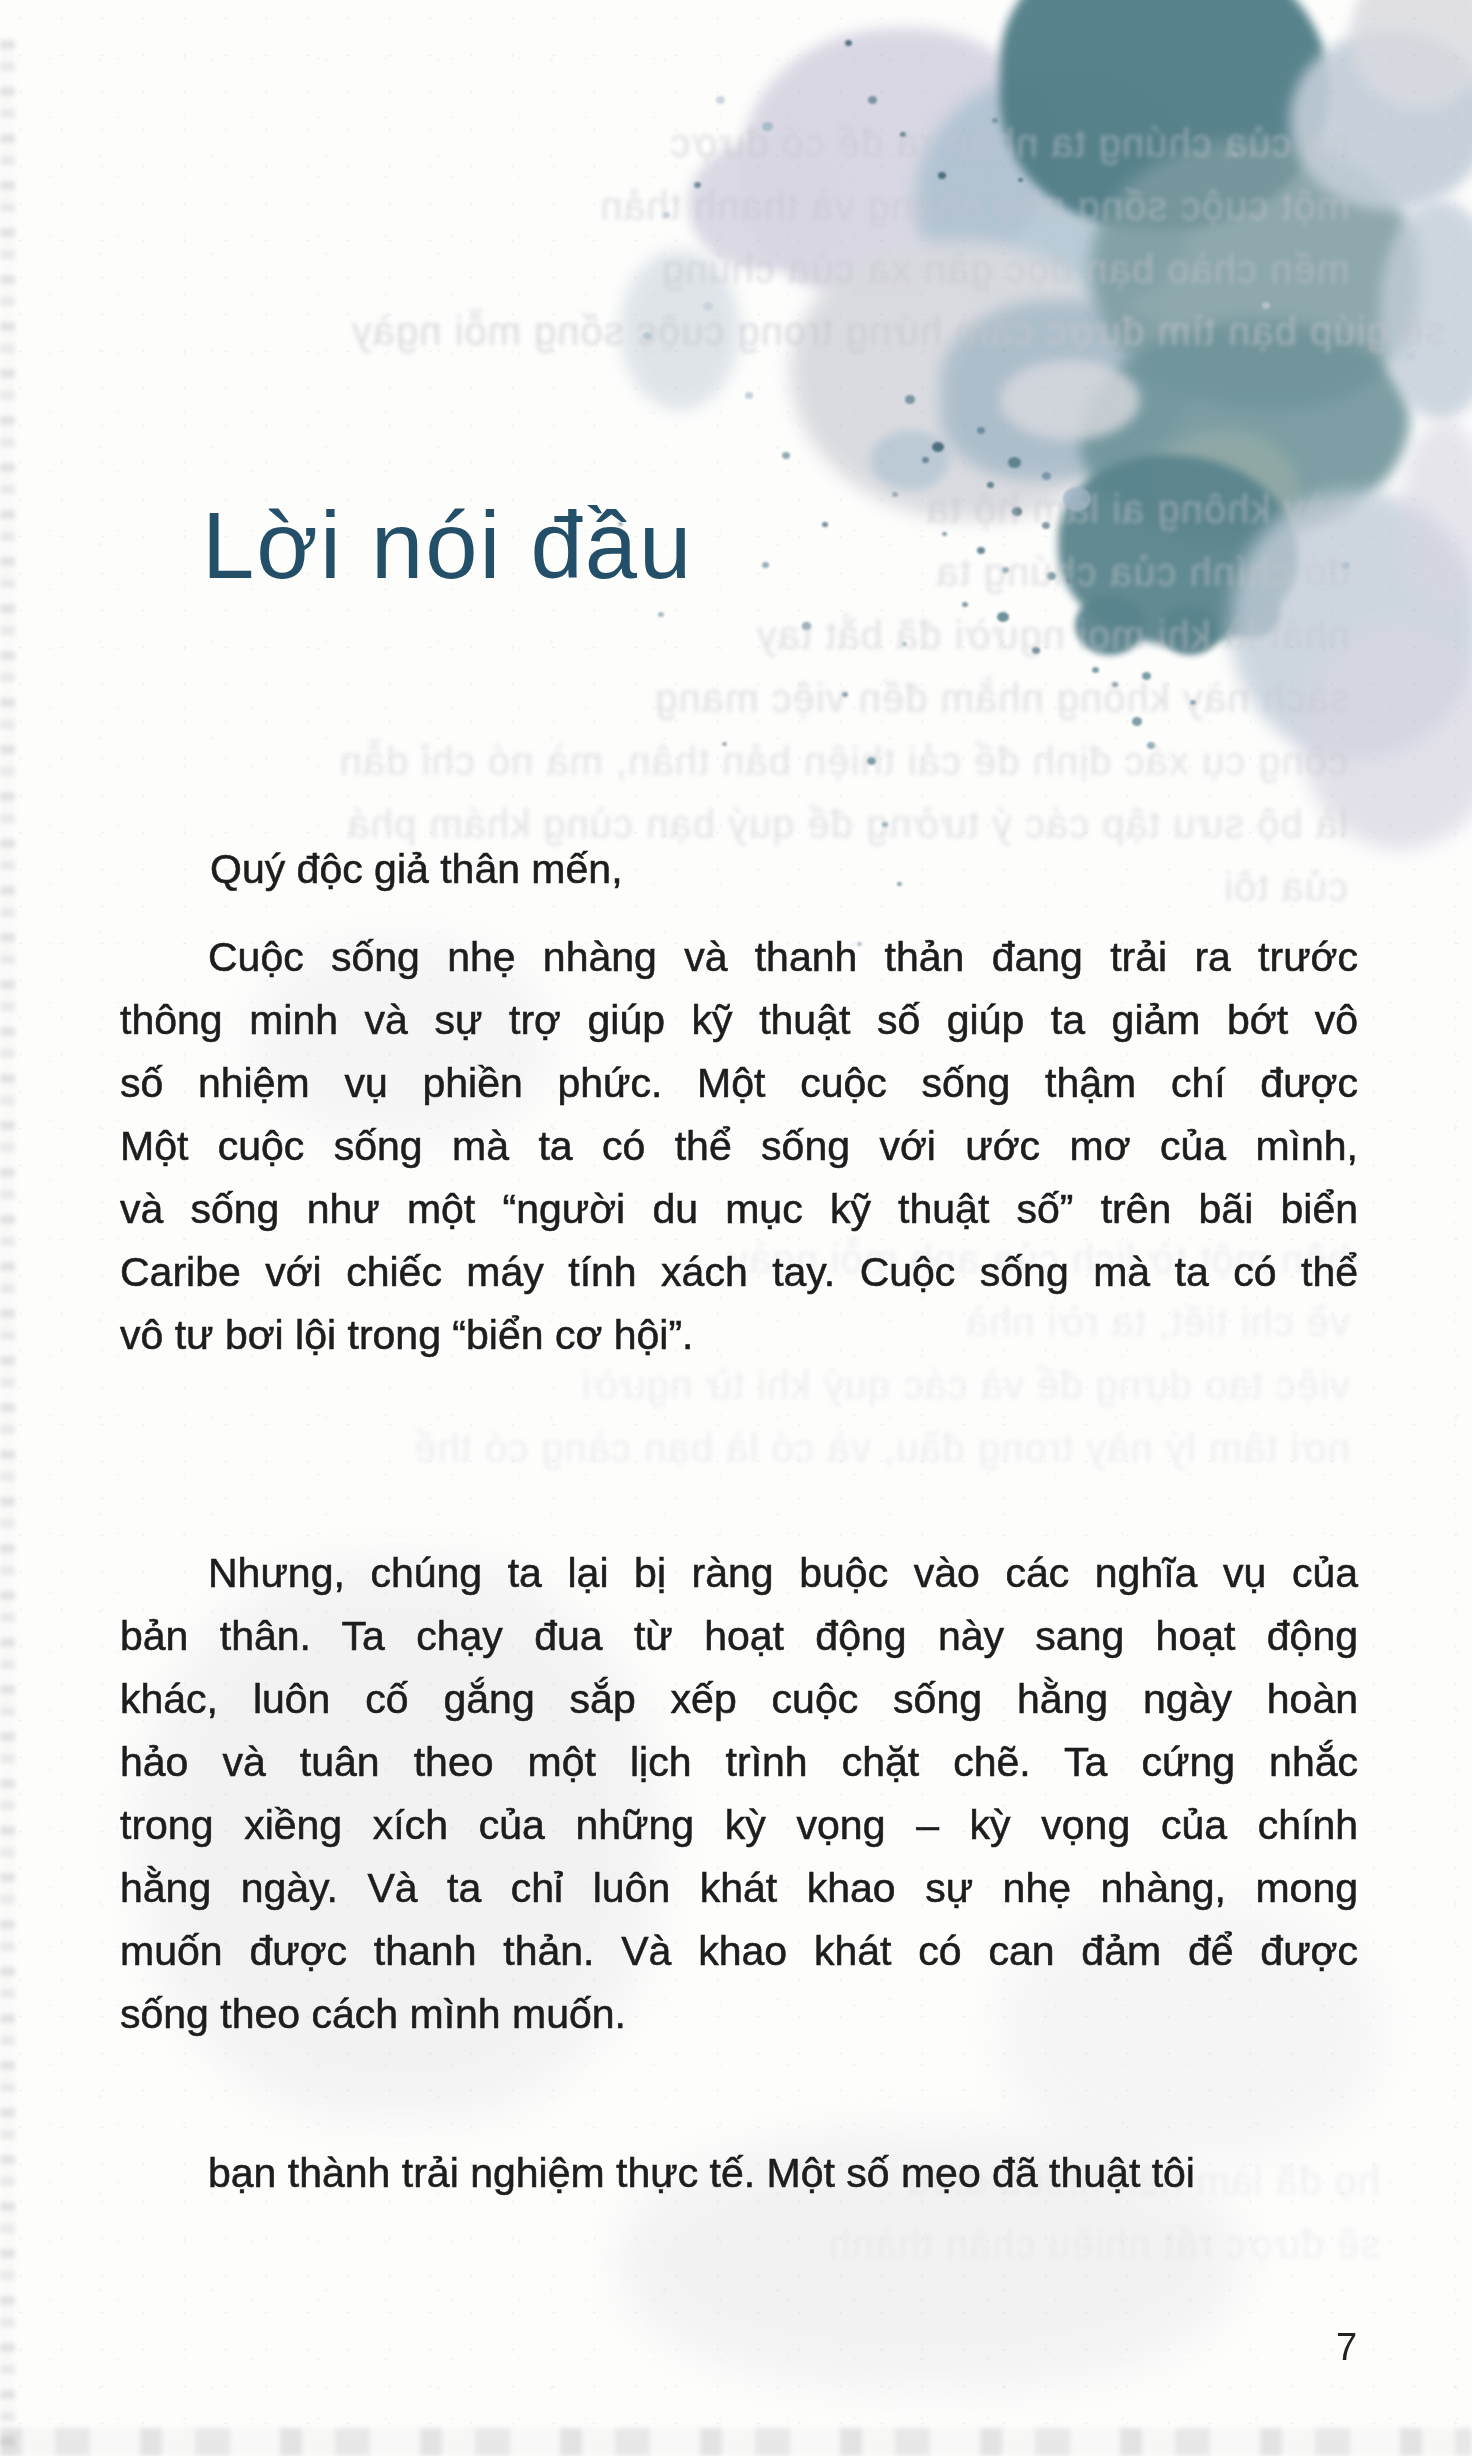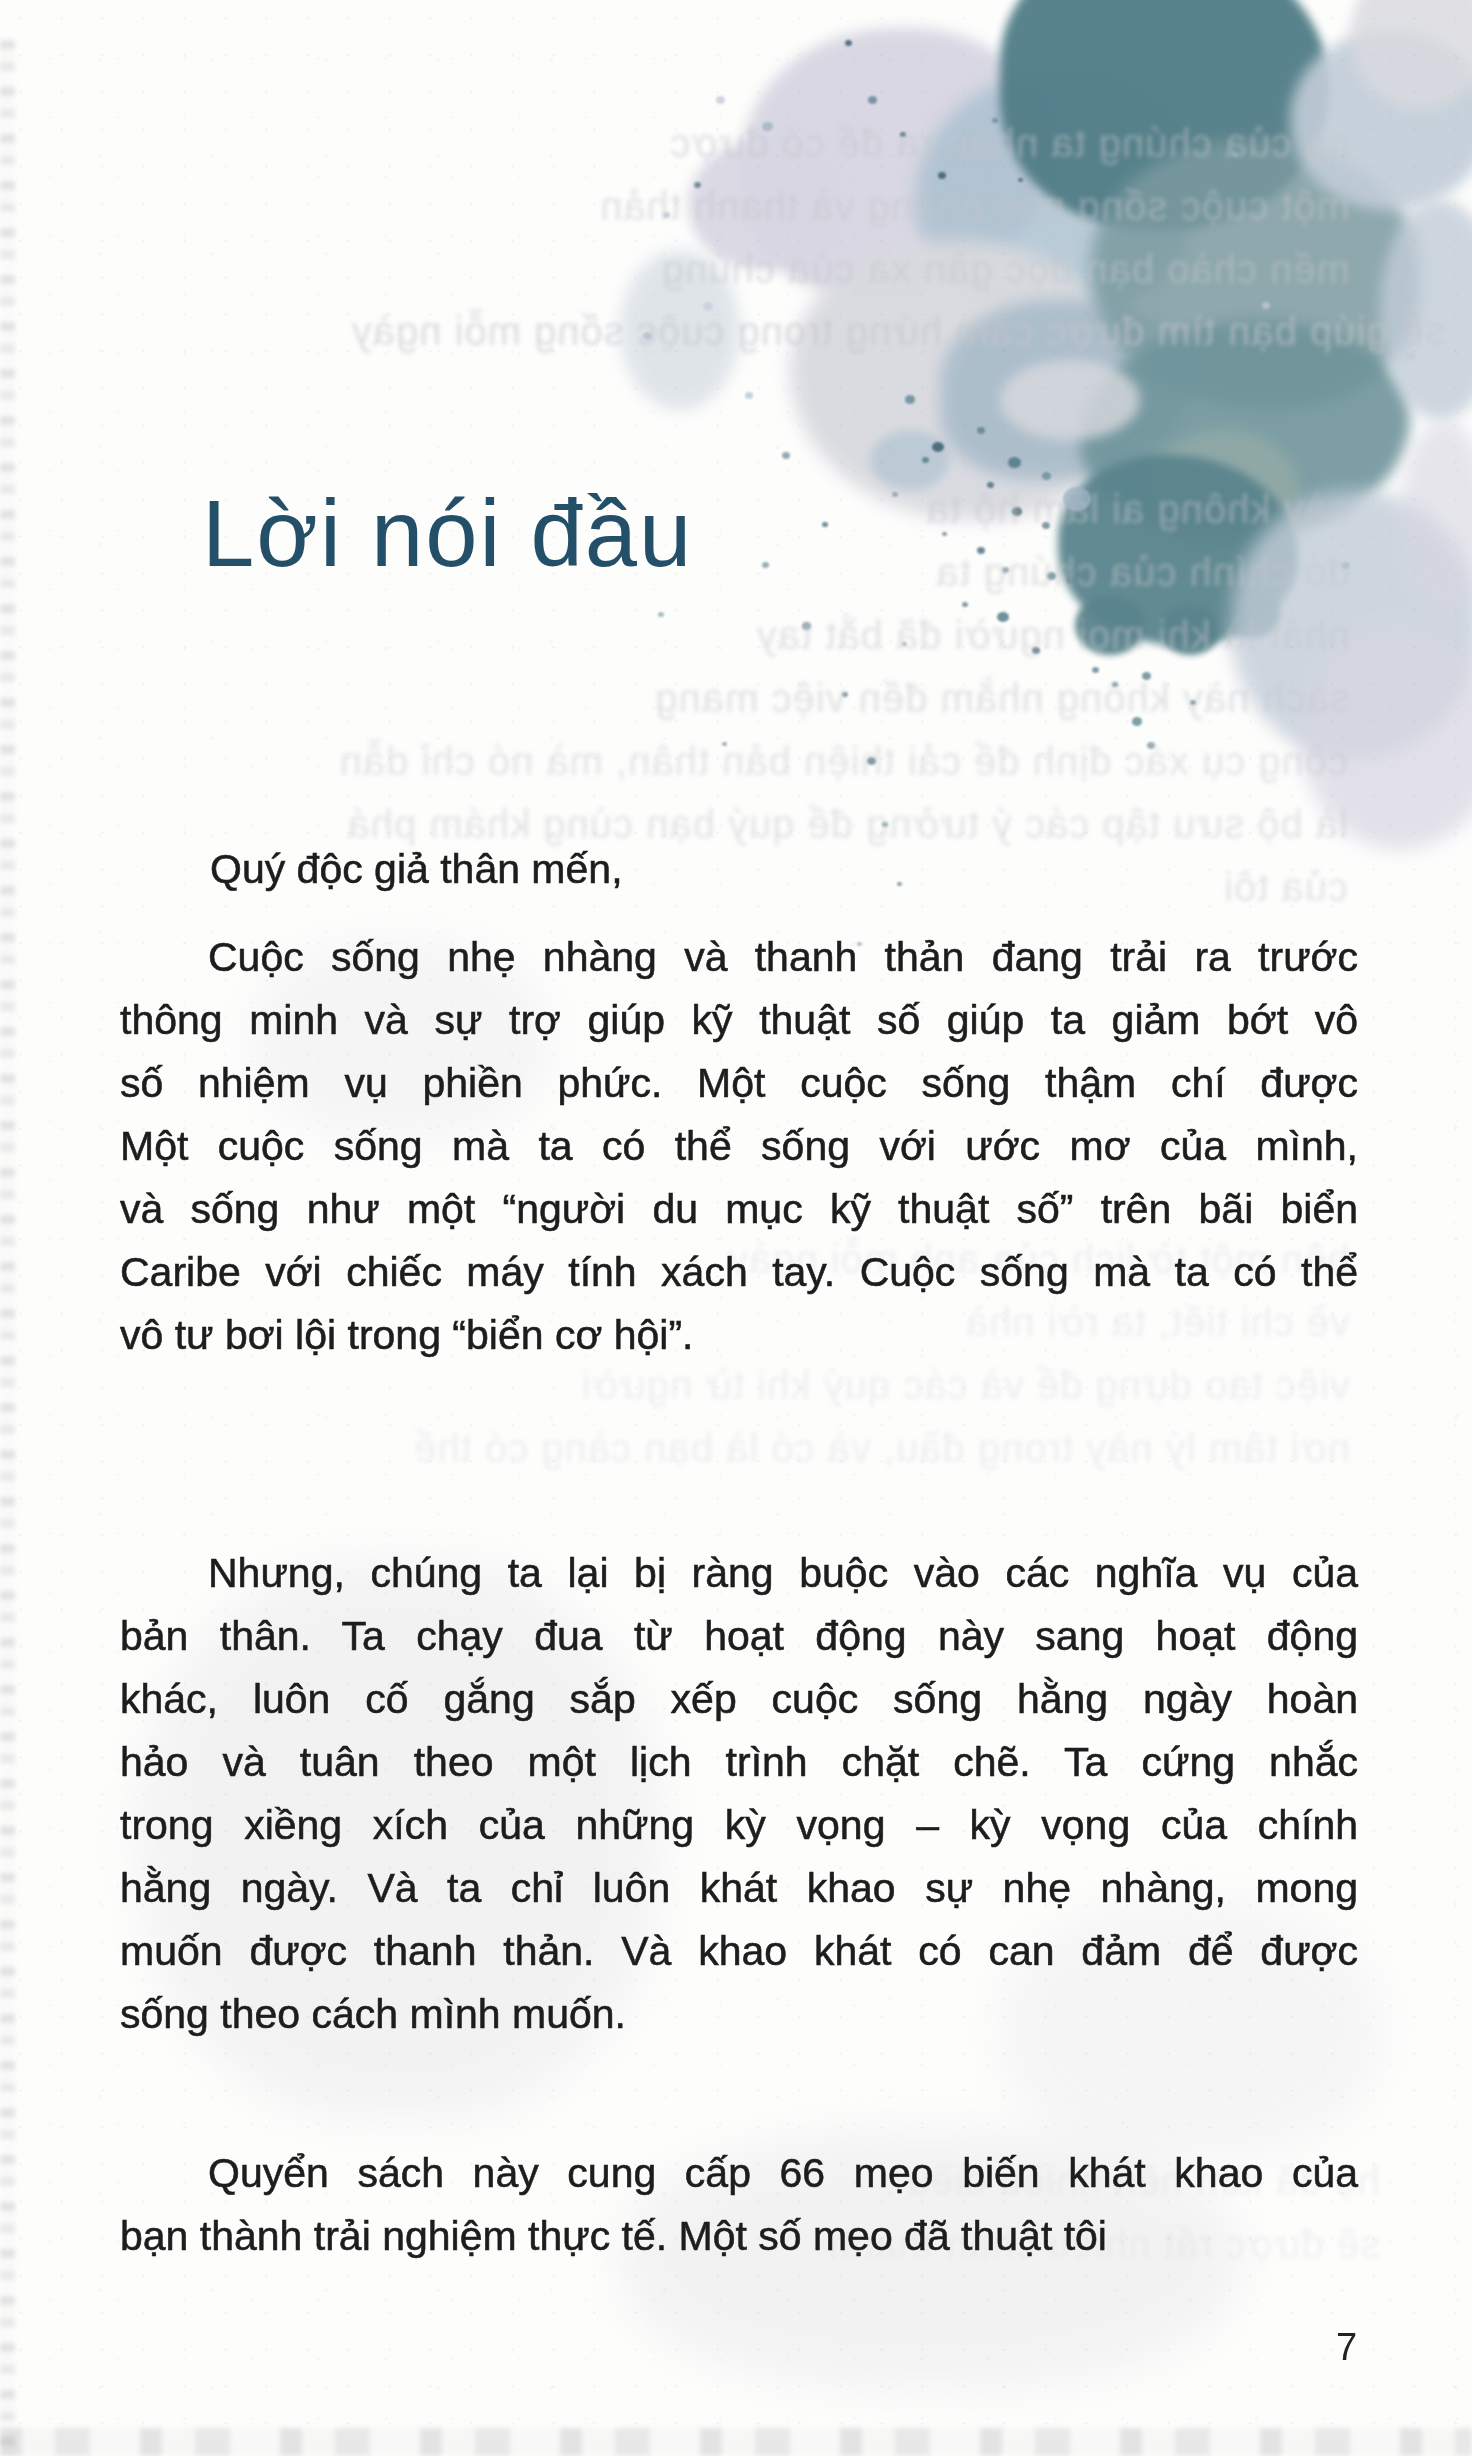--- a/index.html
+++ b/index.html
@@ -21,21 +21,21 @@
   }
   .ghost .line{white-space:nowrap; overflow:hidden;}
   .ghost-top{top:112px; left:230px; width:1120px; opacity:.5;}
   .ghost-row4{top:300px; left:135px; width:1310px; opacity:.6;}
   .ghost-mid-right{top:478px; left:640px; width:710px; opacity:.5;}
   .ghost-mid-left{top:730px; left:128px; width:1220px; opacity:.45;}
   .ghost-para1{top:1228px; left:400px; width:950px; opacity:.26;}
   .ghost-para3{top:2150px; left:820px; width:560px; opacity:.22;}
   
   .title{
-    position:absolute; top:480px; left:202px; margin:0;
+    position:absolute; top:492px; left:202px; margin:0;
     font-size:94px; font-weight:400; letter-spacing:2px;
     color:var(--title,#234f68);
   }
   .body-text{
     position:absolute; left:120px; width:1238px;
     font-size:41px; line-height:63px; color:var(--body-text,#1d1d1d);
     -webkit-text-stroke:0.55px var(--body-text,#1d1d1d);
   }
   .salutation{top:838px; text-indent:90px;}
   .para-1{top:926px;}
@@ -211,21 +211,20 @@
       <div class="line">bản thân. Ta chạy đua từ hoạt động này sang hoạt động</div>
       <div class="line">khác, luôn cố gắng sắp xếp cuộc sống hằng ngày hoàn</div>
       <div class="line">hảo và tuân theo một lịch trình chặt chẽ. Ta cứng nhắc</div>
       <div class="line">trong xiềng xích của những kỳ vọng – kỳ vọng của chính</div>
       <div class="line">hằng ngày. Và ta chỉ luôn khát khao sự nhẹ nhàng, mong</div>
       <div class="line">muốn được thanh thản. Và khao khát có can đảm để được</div>
       <div class="line last">sống theo cách mình muốn.</div>
     </div>
 
   <div class="body-text paragraph para-3">
-      <div class="line">Quyển sách này cung cấp 66 mẹo biến khát khao của</div>
       <div class="line last">bạn thành trải nghiệm thực tế. Một số mẹo đã thuật tôi</div>
     </div>
 
   <div class="page-number">7</div>
 
   <div class="noise"></div>
   <div class="scan-edge-left"></div>
   <div class="scan-edge-bottom"></div>
 </div>
 

